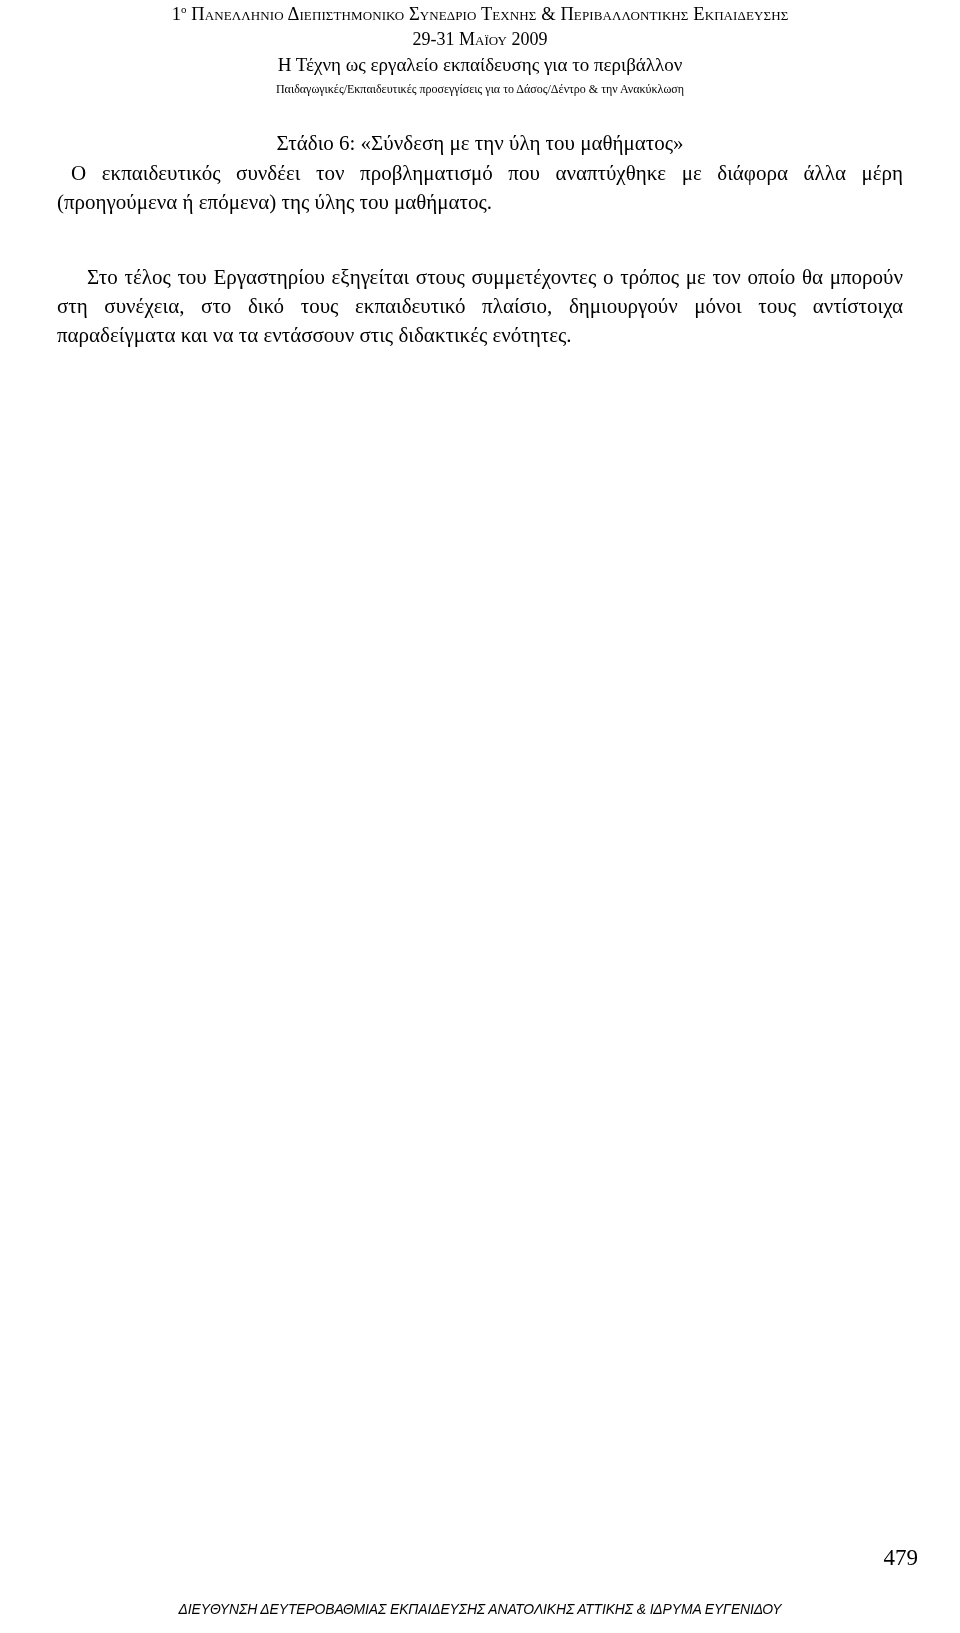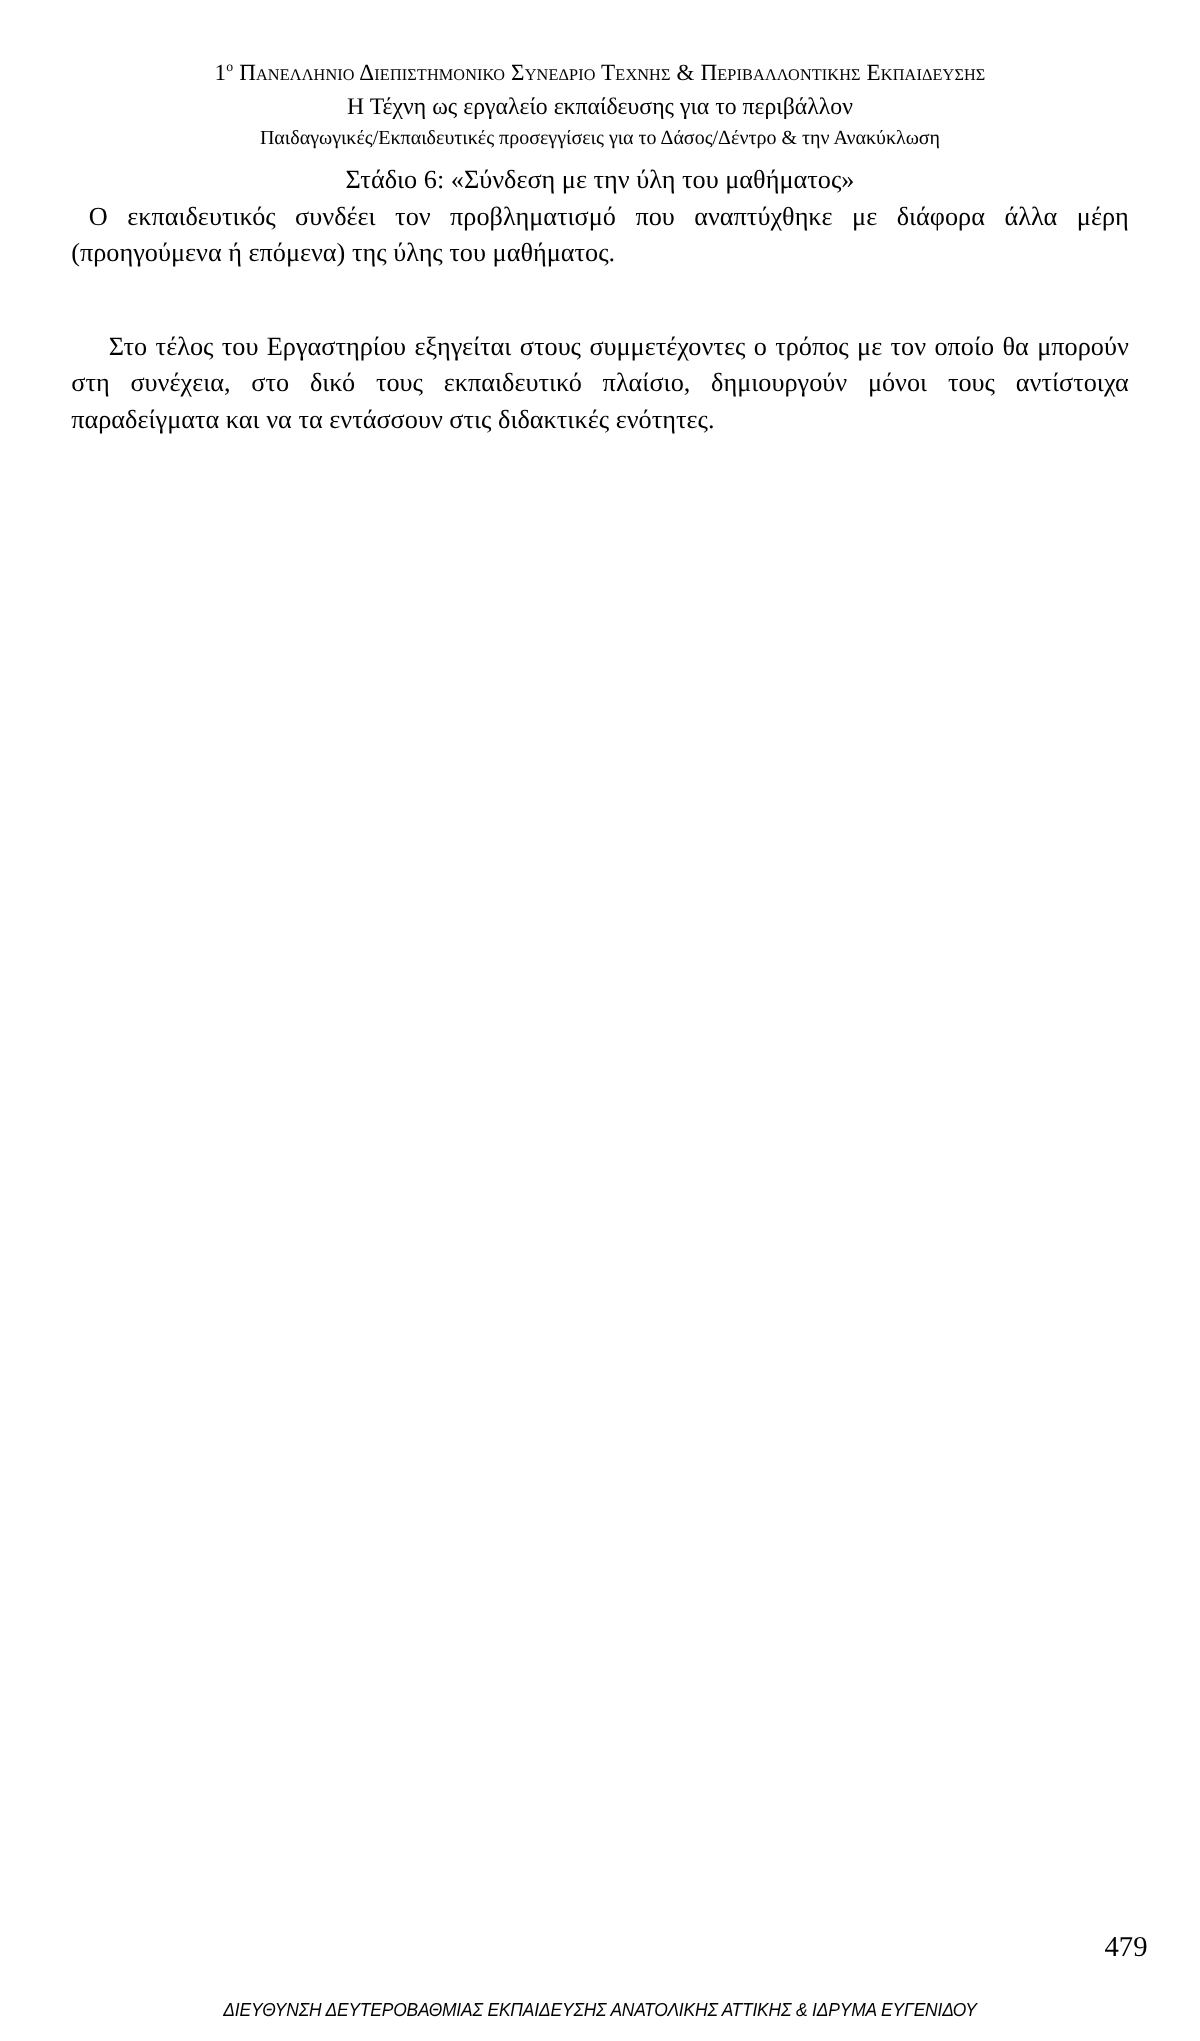--- a/index.html
+++ b/index.html
@@ -35,38 +35,37 @@
   .header-line {
     margin: 0;
     line-height: 1.18;
     white-space: nowrap;
   }
   .header-line-1 {
     font-size: 18.5px;
     font-variant: small-caps;
     letter-spacing: 0.1px;
     padding-top: 3px;
-    margin-top: 45px;
   }
   .header-line-1 .sup {
     font-size: 11px;
     vertical-align: super;
     font-variant: normal;
   }
   .header-line-2 {
     font-size: 18px;
     font-variant: small-caps;
     padding-top: 3px;
   }
   .header-line-3 {
     font-size: 19px;
     padding-top: 4px;
   }
   .header-line-4 {
-    font-size: 16px;
+    font-size: 12px;
     padding-top: 5px;
     text-align: center;
   }
 
   
   .content {
     position: absolute;
     top: 130px;
     left: 57px;
     width: 846px;
@@ -120,20 +119,21 @@
     white-space: nowrap;
   }
 </style>
 </head>
 <body>
 
 <div class="page">
 
   <div class="doc-header">
     <div class="header-line header-line-1"><span>1</span><span class="sup">ο</span><span> Πανελλήνιο Διεπιστημονικό Συνέδριο Τέχνης &amp; Περιβαλλοντικής Εκπαίδευσης</span></div>
+    <div class="header-line header-line-2">29-31 Μαΐου 2009</div>
     <div class="header-line header-line-3">Η Τέχνη ως εργαλείο εκπαίδευσης για το περιβάλλον</div>
     <div class="header-line header-line-4">Παιδαγωγικές/Εκπαιδευτικές προσεγγίσεις για το Δάσος/Δέντρο &amp; την Ανακύκλωση</div>
   </div>
 
   <div class="content">
     <p class="stage-heading">Στάδιο 6: «Σύνδεση με την ύλη του μαθήματος»</p>
     <p class="para para-stage">Ο εκπαιδευτικός συνδέει τον προβληματισμό που αναπτύχθηκε με διάφορα άλλα μέρη (προηγούμενα ή επόμενα) της ύλης του μαθήματος.</p>
     <p class="para para-spaced">Στο τέλος του Εργαστηρίου εξηγείται στους συμμετέχοντες ο τρόπος με τον οποίο θα μπορούν στη συνέχεια, στο δικό τους εκπαιδευτικό πλαίσιο, δημιουργούν μόνοι τους αντίστοιχα παραδείγματα και να τα εντάσσουν στις διδακτικές ενότητες.</p>
   </div>
 

